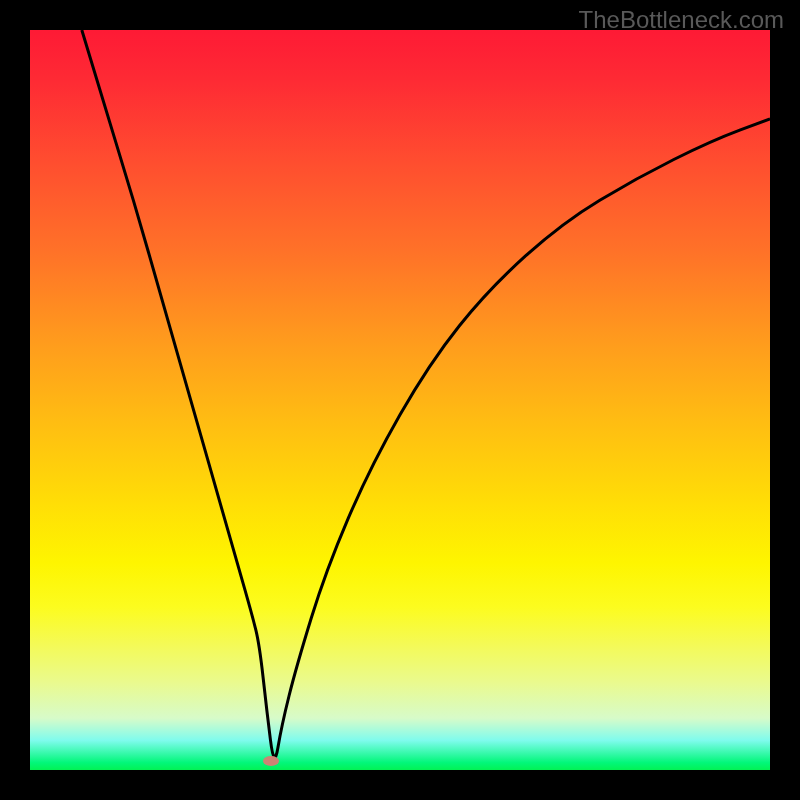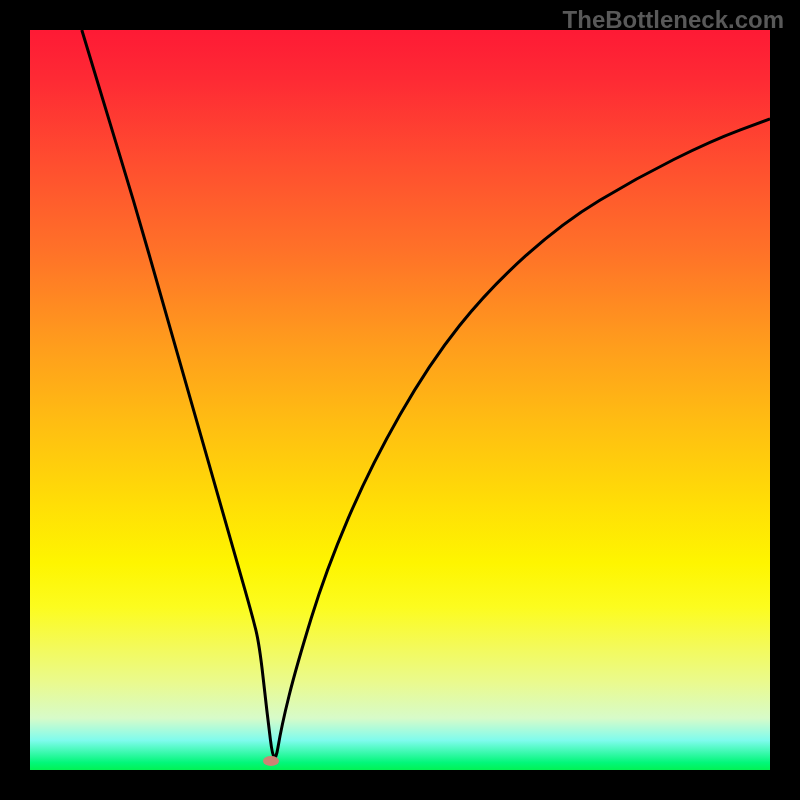--- a/index.html
+++ b/index.html
@@ -10,21 +10,21 @@
     position: relative;
     font-family: Arial, sans-serif;
     overflow: hidden;
   }
   .watermark {
     position: absolute;
     top: 6px;
     right: 16px;
     color: #595959;
     font-size: 24px;
-    font-weight: bold;
+    font-weight: normal;
     z-index: 10;
     pointer-events: none;
   }
   .plot {
     position: absolute;
     top: 30px;
     left: 30px;
     width: 740px;
     height: 740px;
   }

